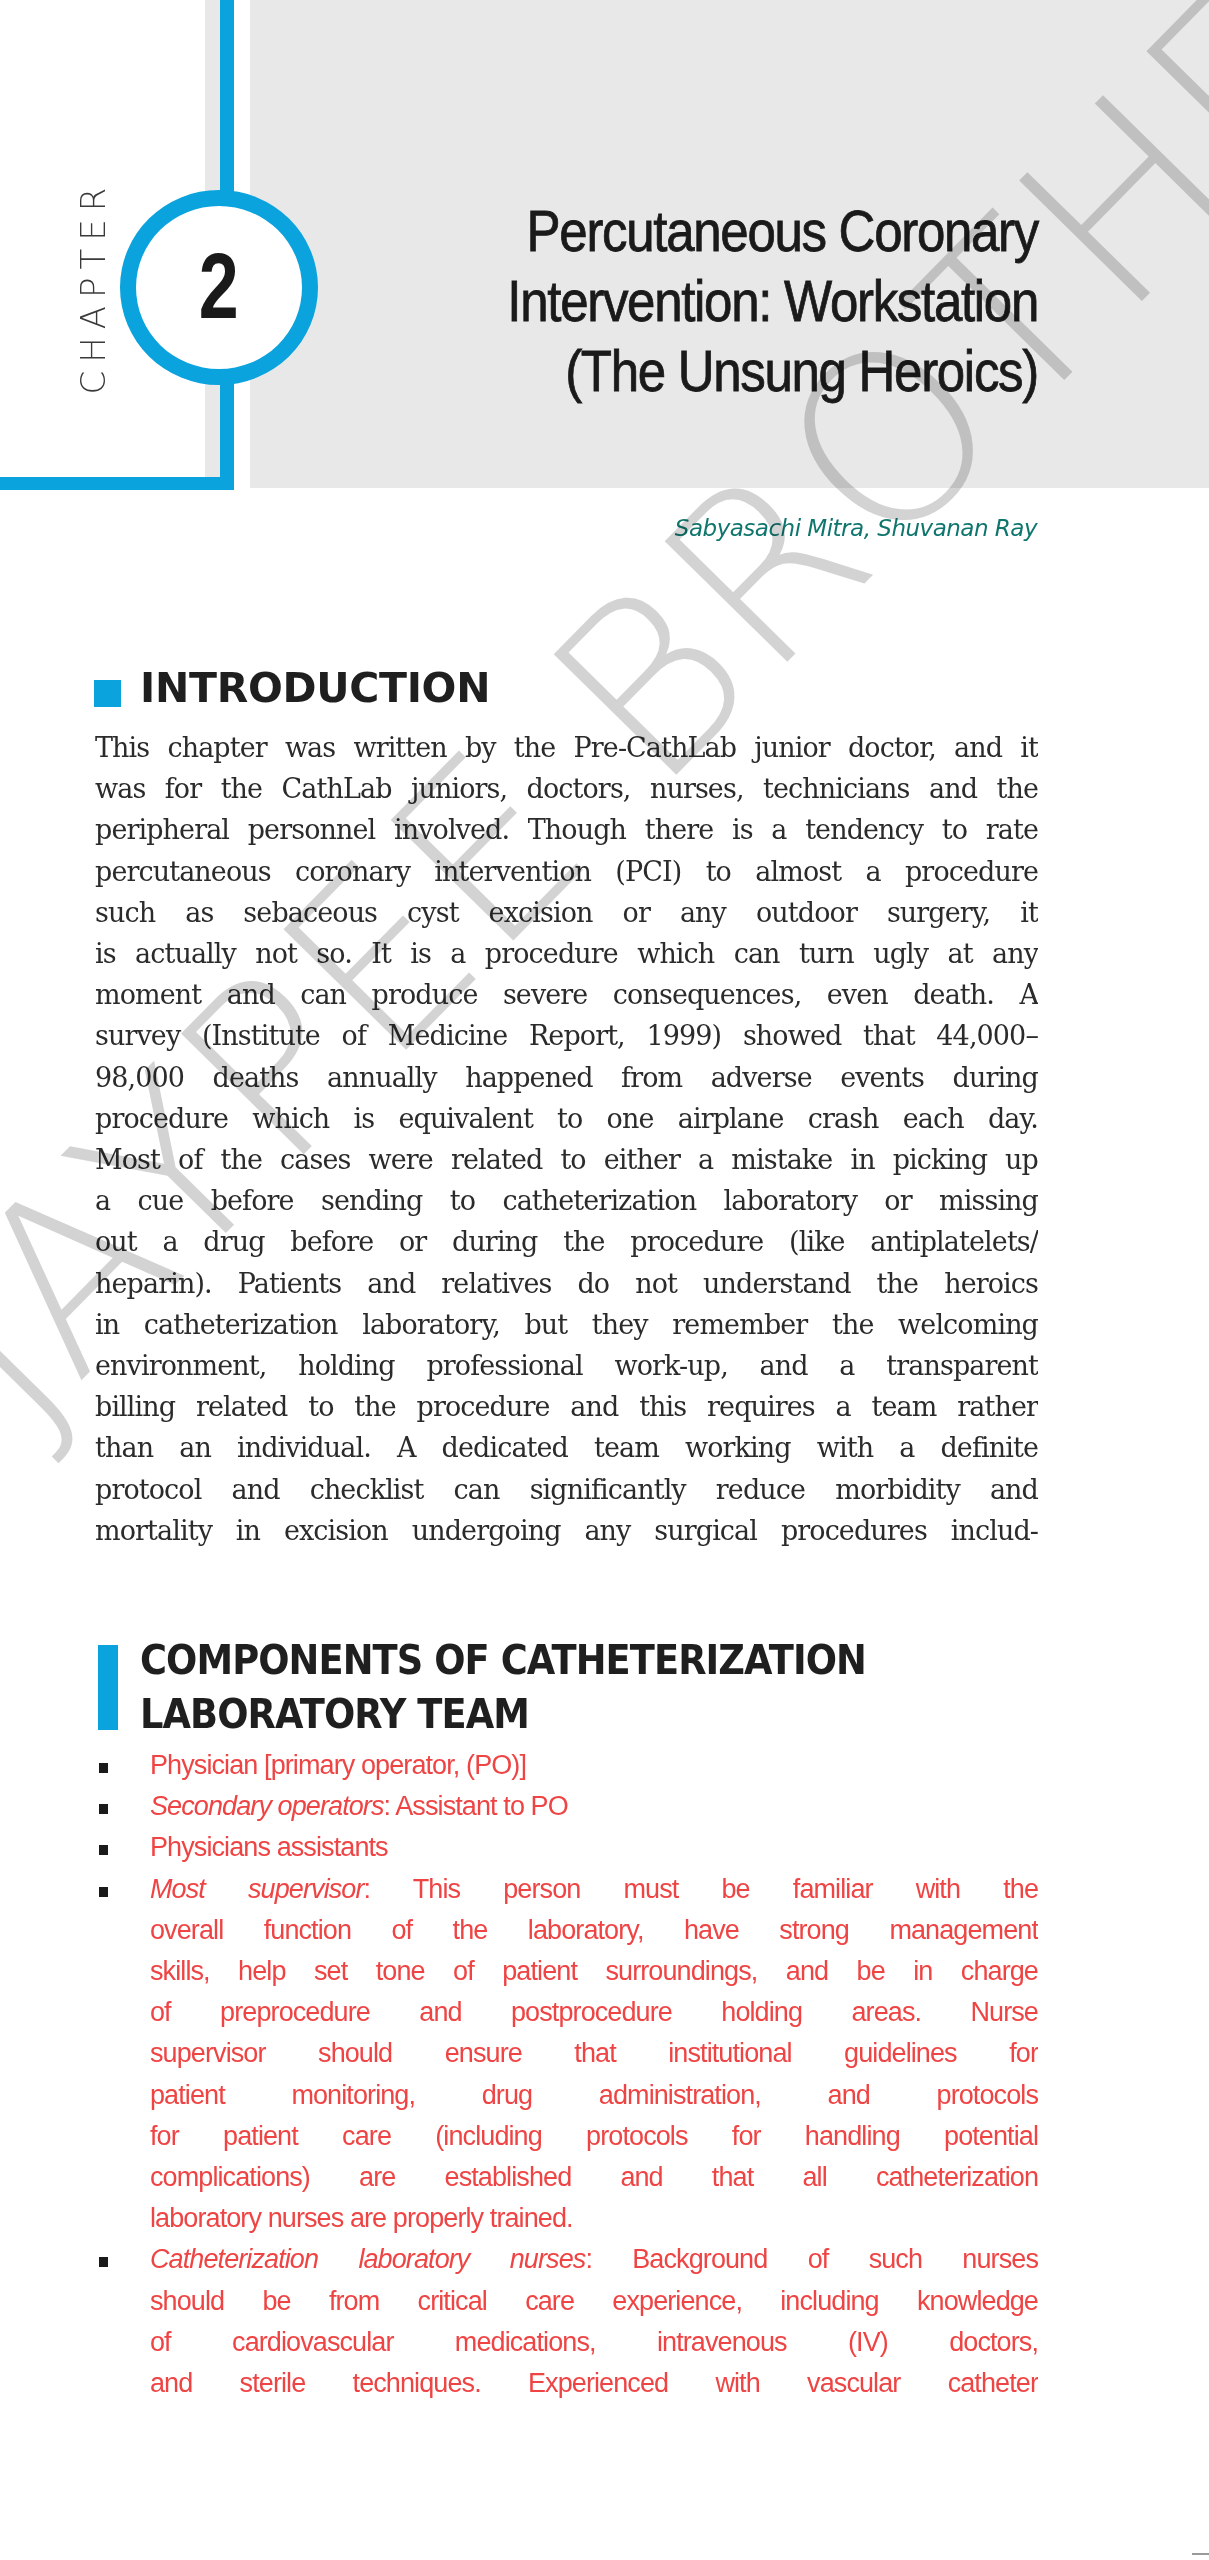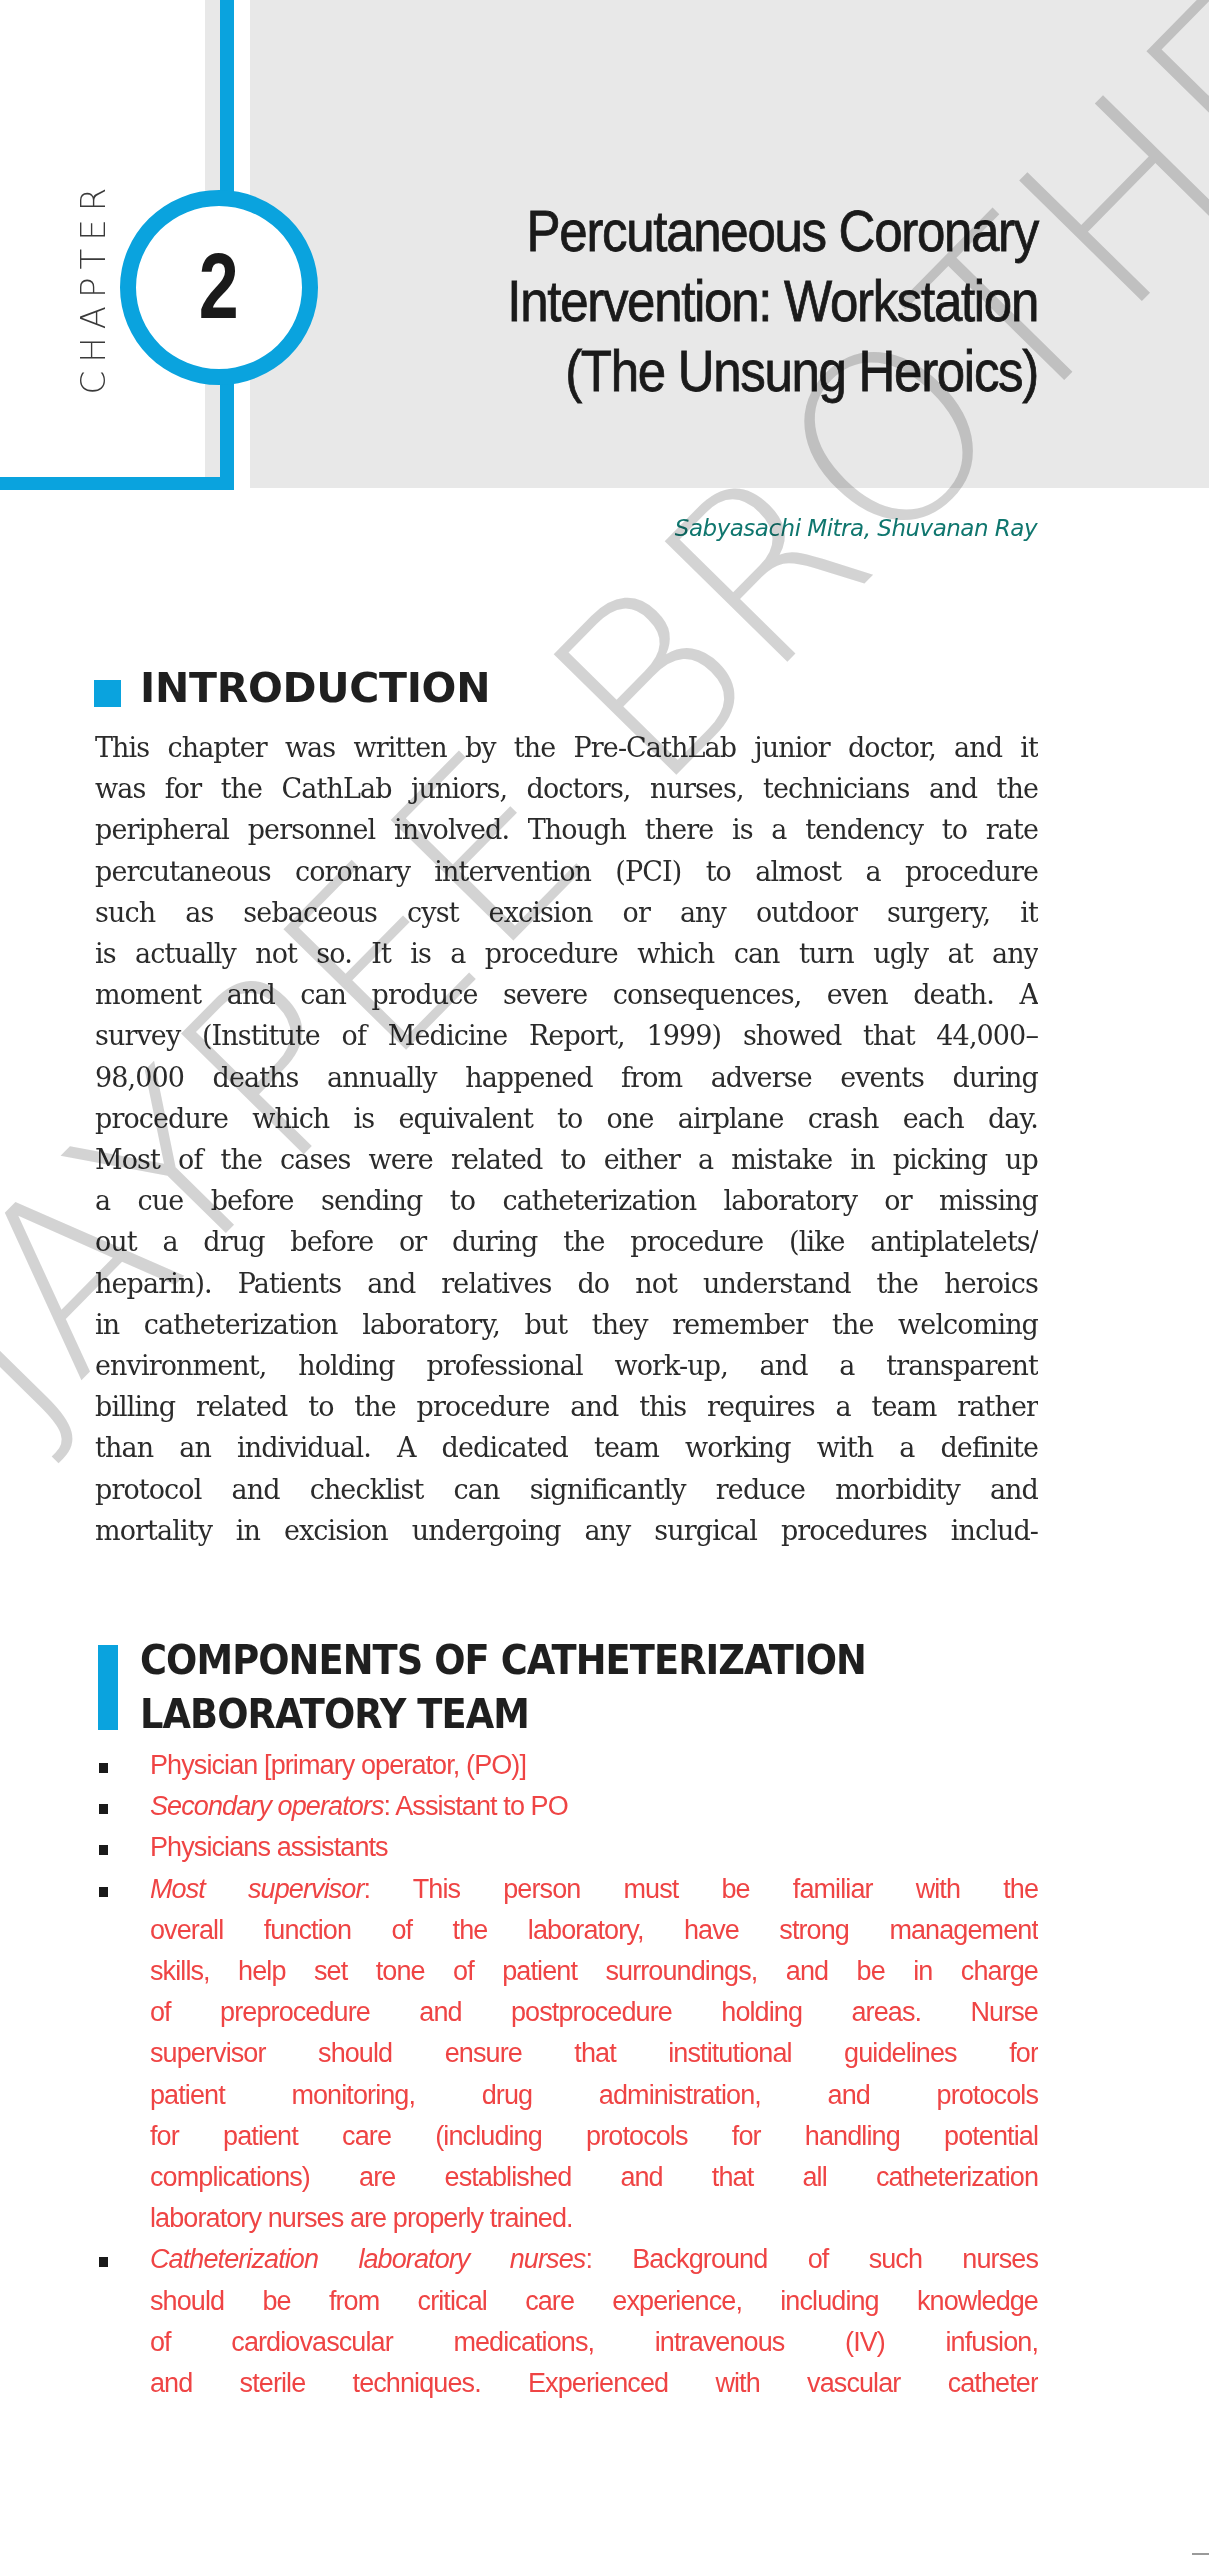--- a/index.html
+++ b/index.html
@@ -159,20 +159,20 @@
     <span class="bl">supervisor  should ensure that institutional guidelines for</span>
     <span class="bl">patient monitoring, drug administration, and protocols</span>
     <span class="bl">for patient care (including protocols for handling potential</span>
     <span class="bl">complications) are established and that all catheterization</span>
     <span class="bl last">laboratory nurses are properly trained.</span>
   </div>
   <div class="bullet-item">
     <span class="bullet-mark"></span>
     <span class="bl"><i>Catheterization laboratory nurses</i><span>: Background of such nurses</span></span>
     <span class="bl">should be from critical care experience, including knowledge</span>
-    <span class="bl">of cardiovascular medications, intravenous (IV) infusion,</span>
+    <span class="bl">of cardiovascular medications, intravenous (IV) doctors,</span>
     <span class="bl">and sterile techniques. Experienced with vascular catheter</span>
   </div>
 </div>
 
 <div class="abs page-mark"></div>
 
 <div class="abs watermark">JAYPEE BROTHERS</div>
 
 </body></html>

